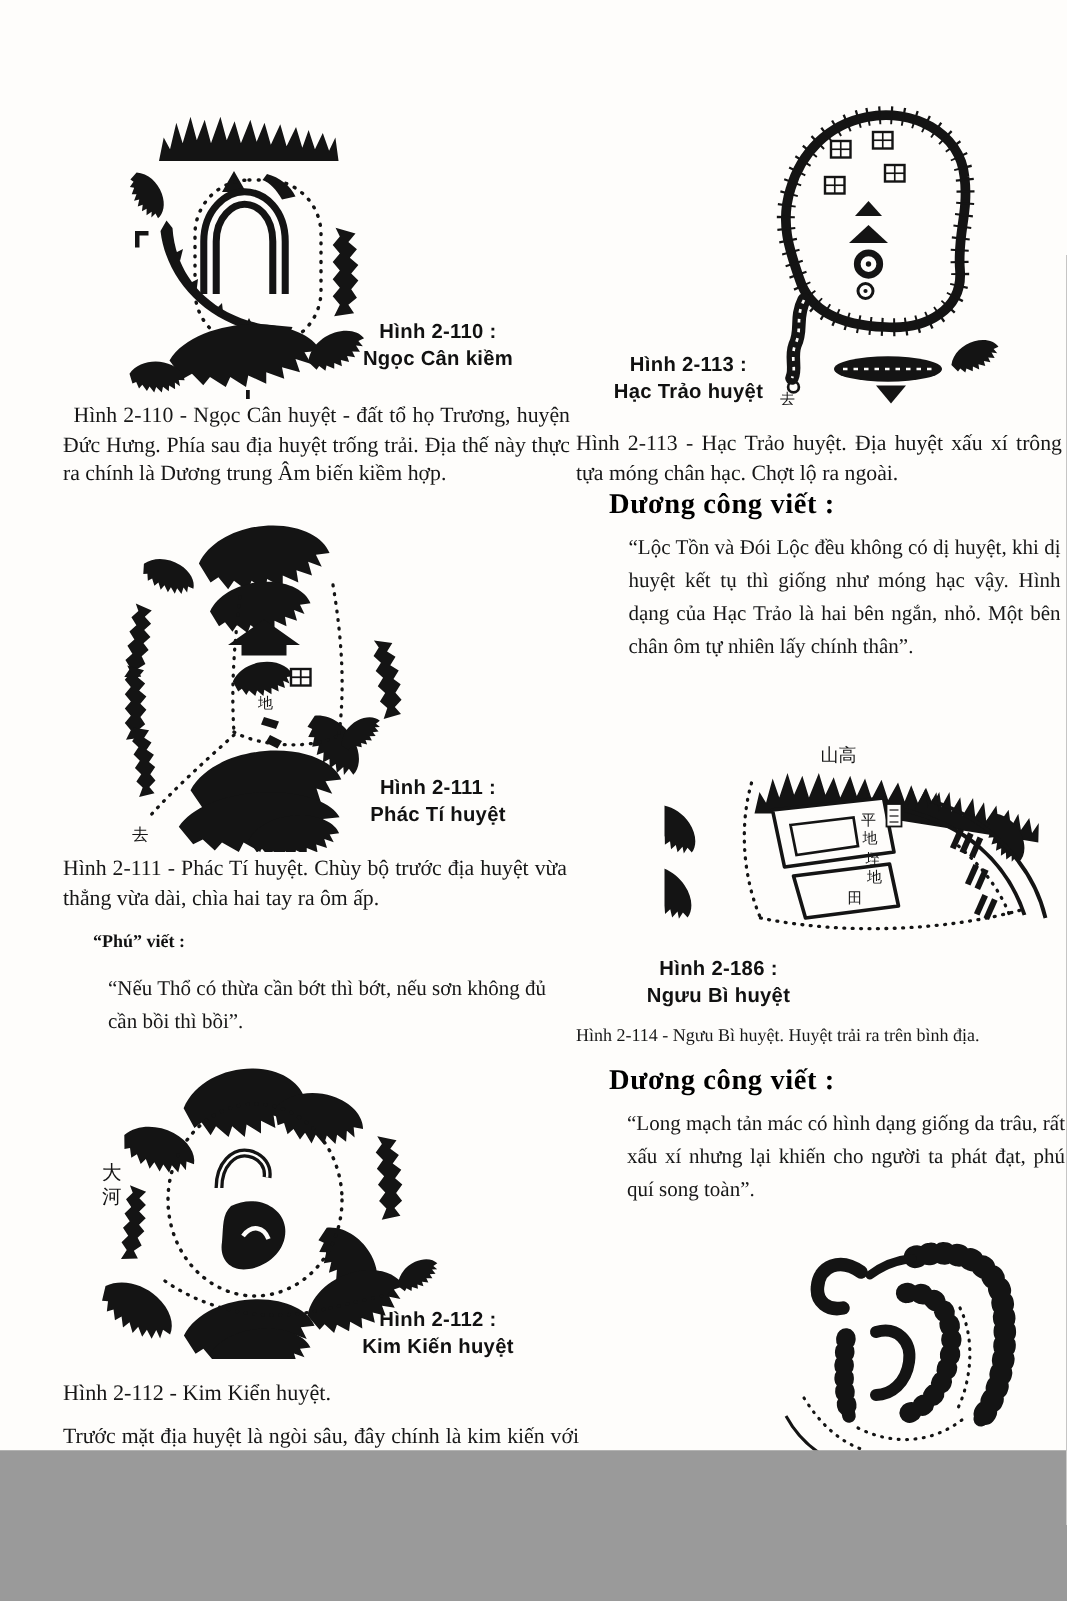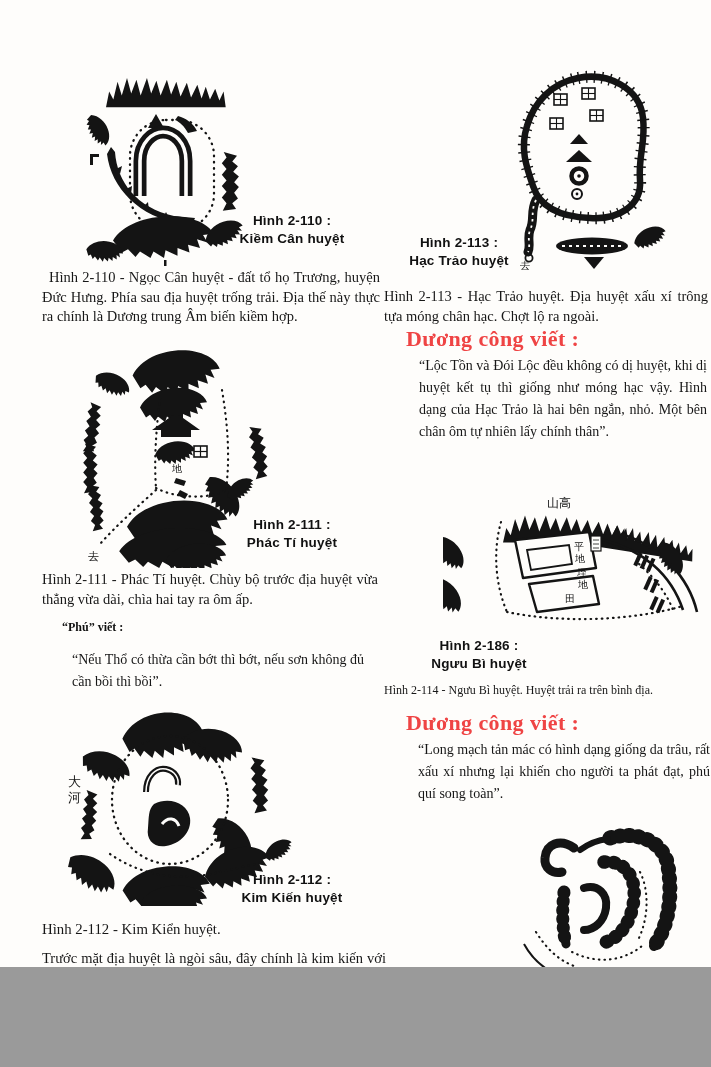--- a/index.html
+++ b/index.html
@@ -8,21 +8,21 @@
     background:#fefdfb;overflow:hidden;
     font-family:"Liberation Serif",serif;color:#171717;
   }
   .abs{position:absolute;}
   .body-text{font-size:14.5px;line-height:19.5px;text-align:justify;}
   .caption{
     font-family:"Liberation Sans",sans-serif;font-weight:700;
     font-size:13.5px;line-height:17.5px;text-align:center;letter-spacing:.2px;color:#111;
   }
   .quote{font-size:14px;line-height:22px;text-align:justify;}
-  .heading-bold{font-weight:700;font-size:22px;letter-spacing:.4px;color:#ef4444;text-align:center;}
+  .heading-bold{font-weight:700;font-size:19px;letter-spacing:.4px;color:#000000;text-align:center;}
   .phu-heading{font-weight:700;font-size:12px;color:#101010;}
   .fig-title-line{font-size:14.8px;}
   .one-line{font-size:12px;white-space:nowrap;}
   .page-number{font-size:17px;color:#0369a1;}
   .bottom-rule{background:#0d0d0d;}
   .ink{fill:#141414;}
   .wm{display:flex;align-items:center;gap:7px;}
   .wm-text{
     font-family:"DejaVu Serif",serif;font-style:italic;font-weight:700;
     font-size:25px;color:#c8402f;transform:rotate(-2deg);letter-spacing:.5px;
@@ -56,21 +56,21 @@
     <path class="ink" d="M40,100 l-6,3 4,5 Z M50,120 l-6,3 5,5 Z M66,136 l-5,5 6,4 Z M84,146 l-3,6 7,2 Z"></path>
     <use href="#vbarA" class="ink" transform="translate(136,84) scale(0.95)"></use>
     <use href="#hillA" class="ink" transform="translate(28,148) scale(1.5,1.1)"></use>
     <use href="#hillA" class="ink" transform="translate(6,170) rotate(12) scale(0.55)"></use>
     <use href="#hillA" class="ink" transform="translate(118,162) rotate(-18) scale(0.6)"></use>
     <rect x="82" y="194" width="2.5" height="6" fill="#141414"></rect>
   </svg>
 
   <div class="abs caption" style="left:233px;top:212px;width:118px">
     <div>Hình 2-110 :</div>
-    <div>Kiềm Cân huyệt</div>
+    <div>Ngọc Cân kiềm</div>
   </div>
 
   <p class="abs body-text" style="left:42px;top:268px;width:338px;margin:0;text-indent:7px">Hình 2-110 - Ngọc Cân huyệt - đất tổ họ Trương, huyện Đức Hưng. Phía sau địa huyệt trống trải. Địa thế này thực ra chính là Dương trung Âm biến kiềm hợp.</p>
 
   <svg class="abs" style="left:72px;top:340px" width="218" height="228" viewBox="0 0 218 228">
     <use href="#hillA" class="ink" transform="translate(58,8) scale(1.3,1.15)"></use>
     <use href="#hillA" class="ink" transform="translate(66,46) scale(1.0,0.9)"></use>
     <use href="#hillA" class="ink" transform="translate(30,24) rotate(32) scale(0.55)"></use>
     <use href="#vbarA" class="ink" transform="translate(14,60) rotate(8) scale(0.8)"></use>
     <use href="#vbarA" class="ink" transform="translate(8,102) scale(0.8)"></use>

